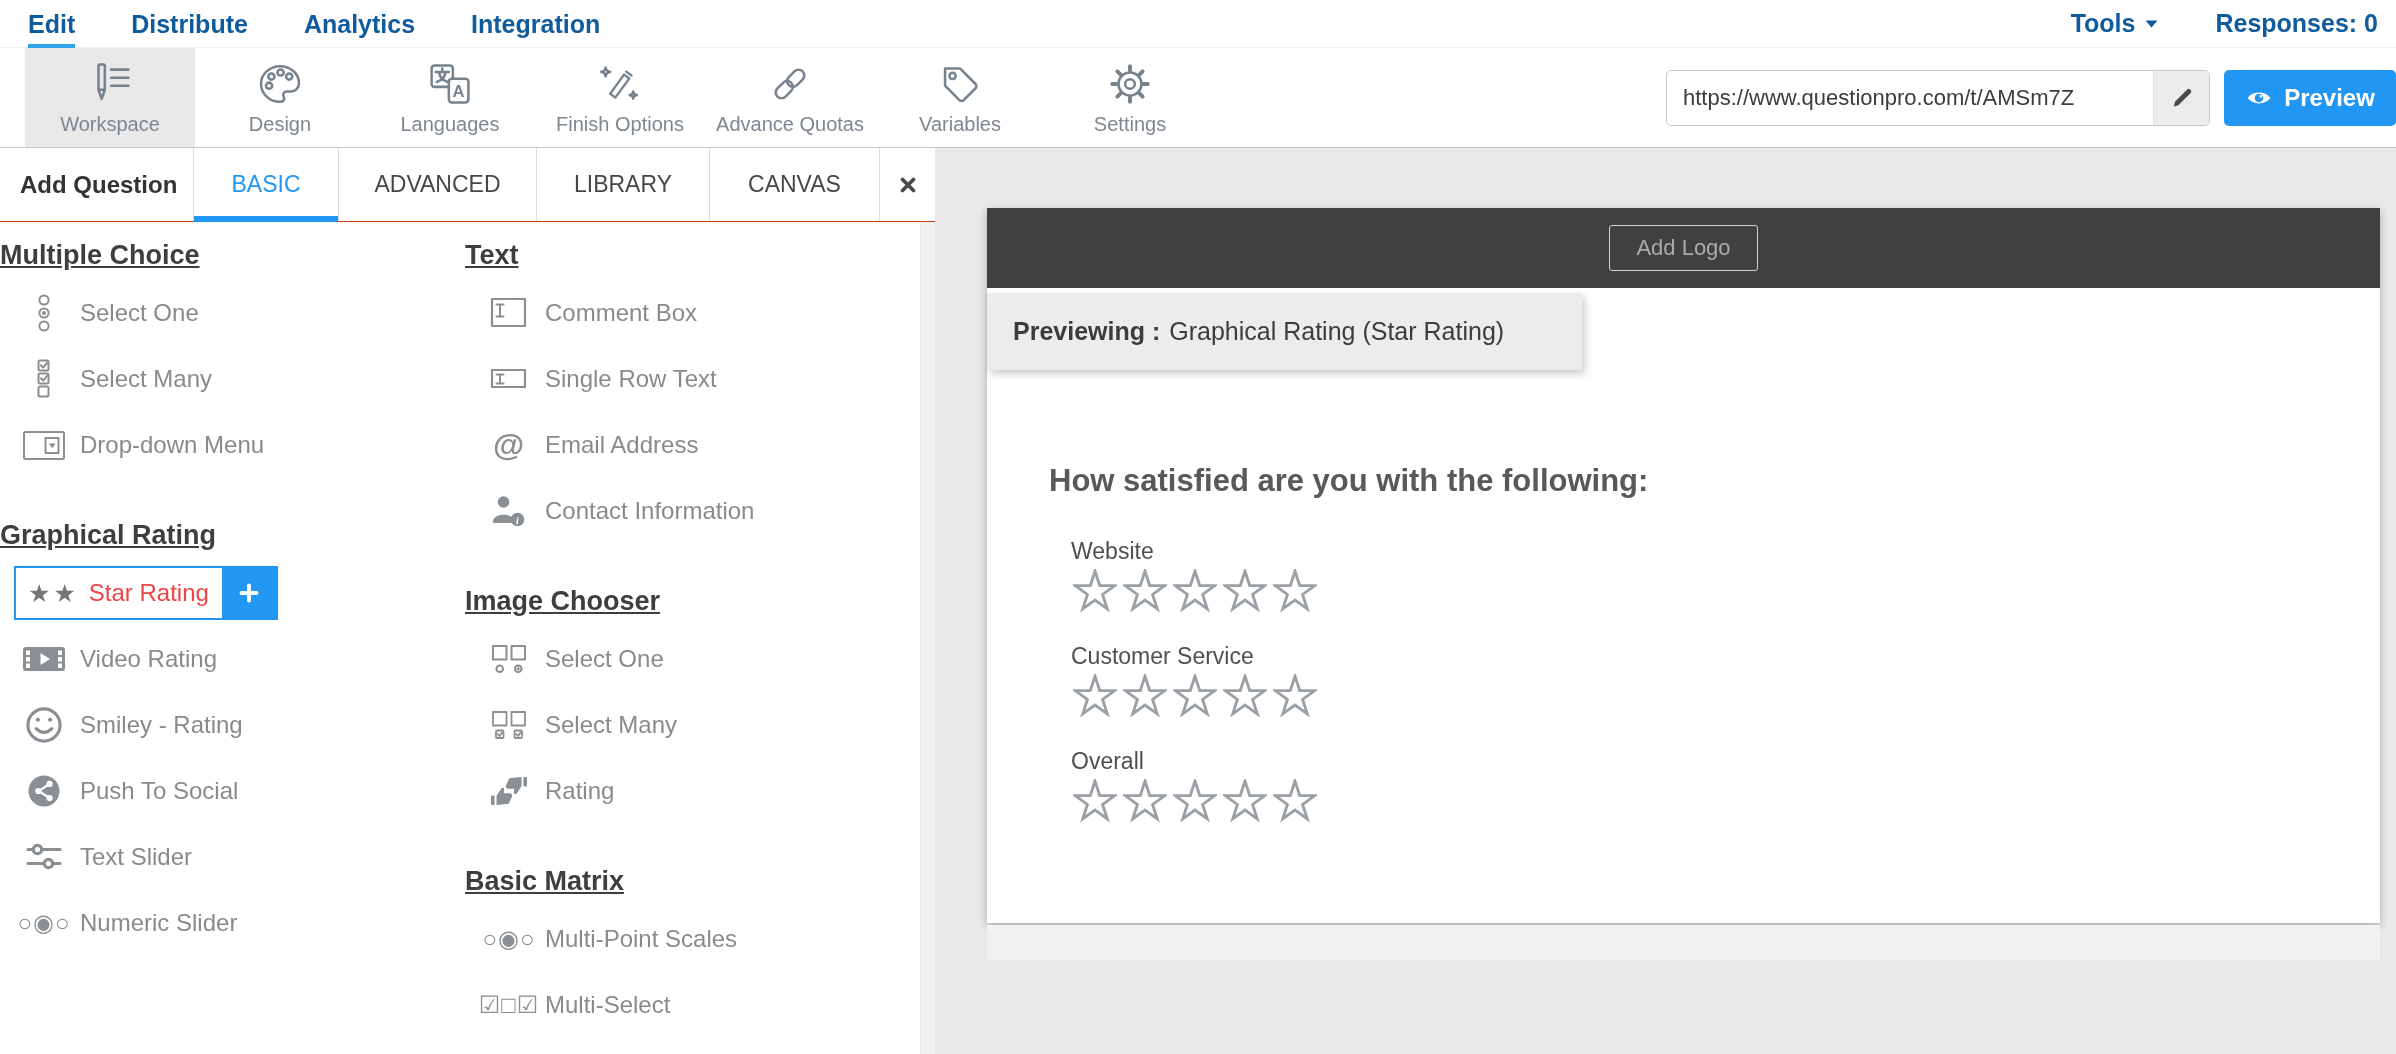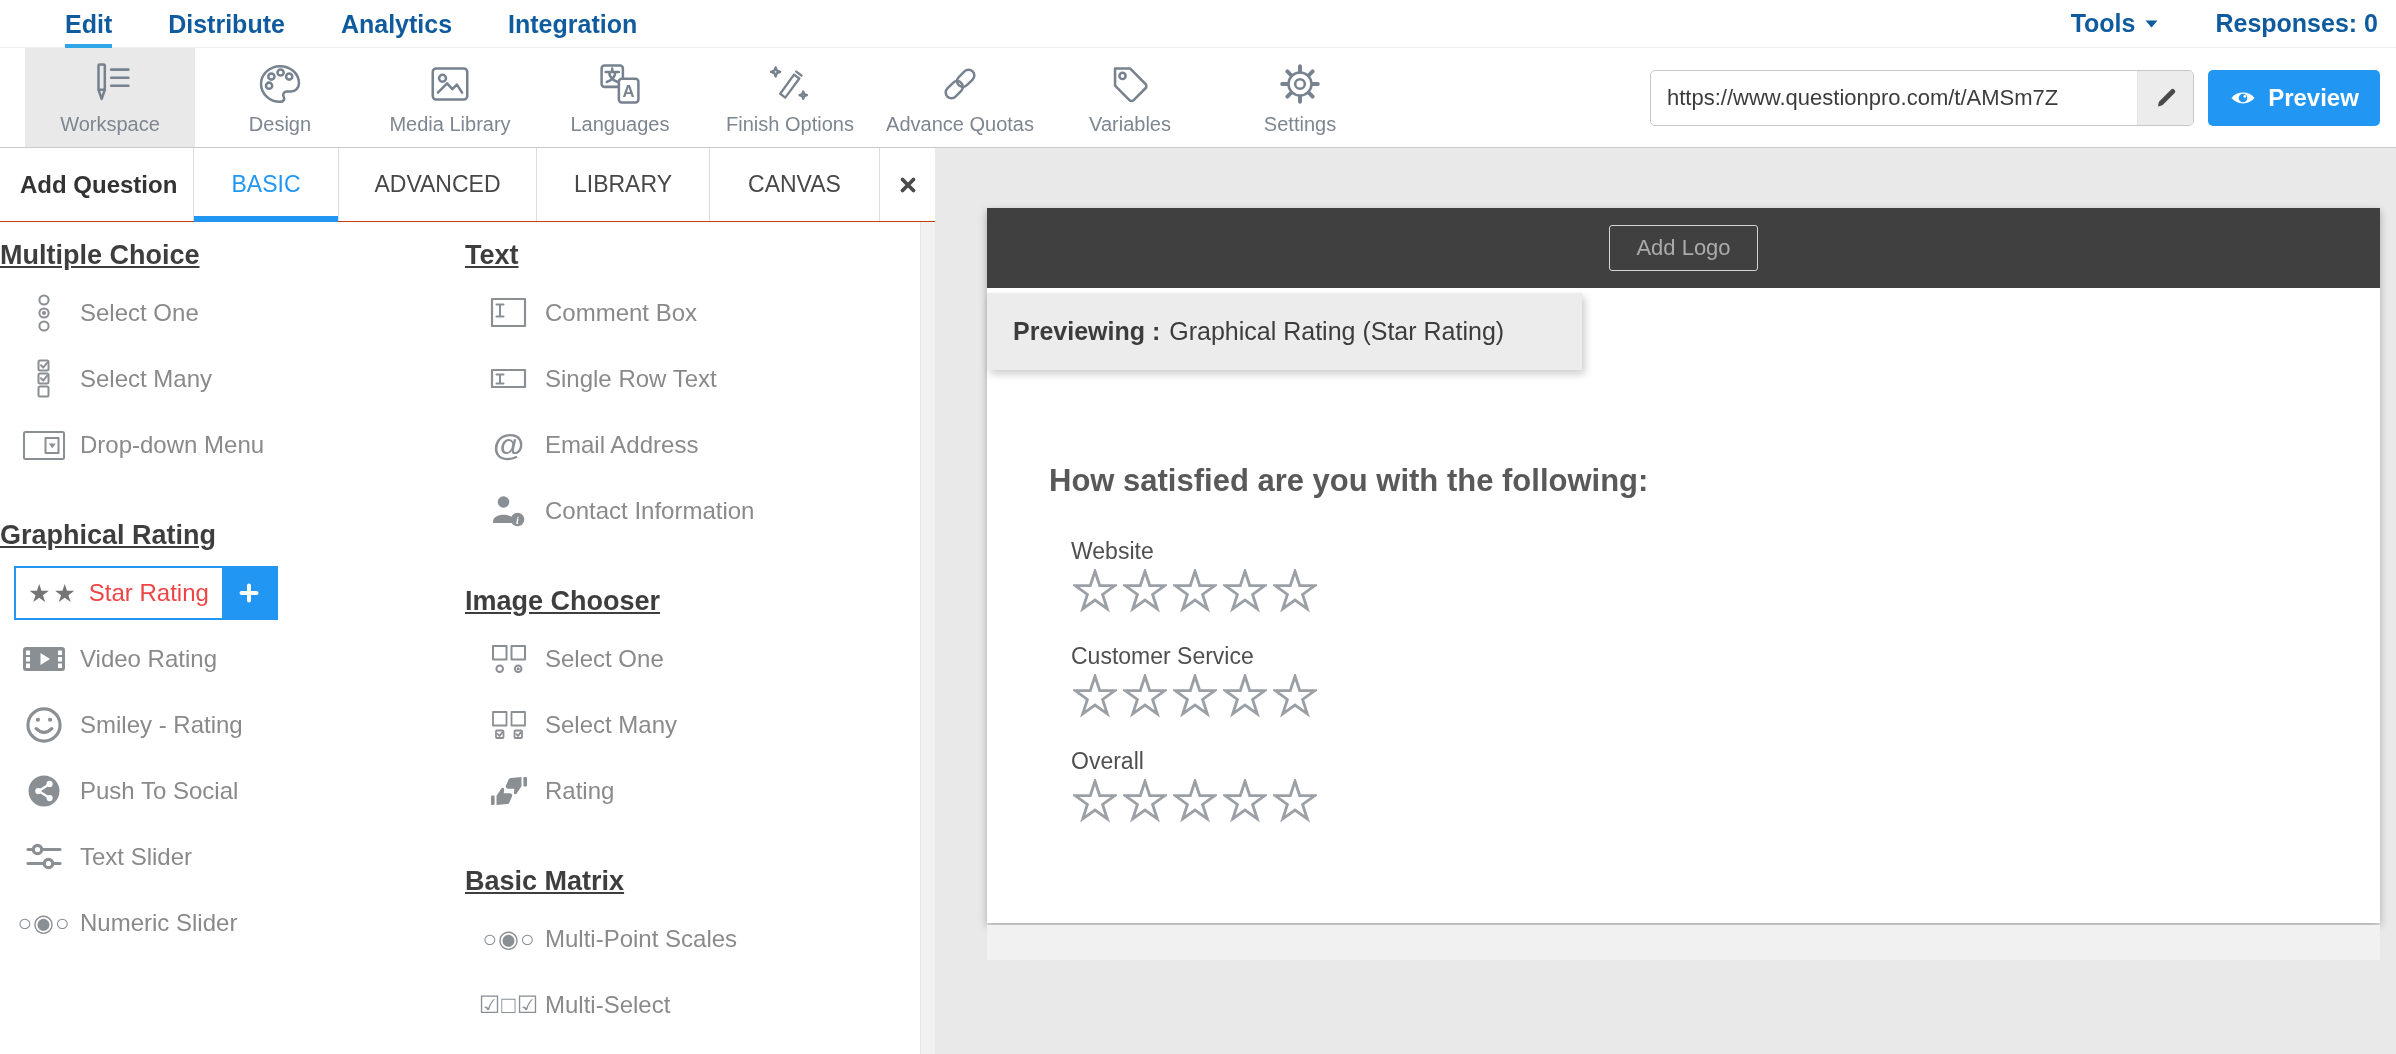--- a/index.html
+++ b/index.html
@@ -7,33 +7,33 @@
   body {
     font-family:"Liberation Sans", sans-serif;
     background:#ffffff; position:relative; overflow:hidden;
     -webkit-font-smoothing:antialiased;
   }
   
   .topnav { height:48px; background:#fff; display:flex; align-items:center;
     padding:0 12px 0 28px; border-bottom:1px solid #efefef; }
   .nav-items { display:flex; align-items:center; gap:56px; }
   .nav-item { font-size:25px; font-weight:700; color:#0f5b9e; cursor:pointer; line-height:44px; }
-  .nav-item.active { border-bottom:4px solid #2fa4e7; line-height:40px; padding-top:4px;margin-left:37px; }
+  .nav-item.active { border-bottom:4px solid #2fa4e7; line-height:40px; padding-top:4px; }
   .nav-right { margin-left:auto; display:flex; align-items:center; gap:56px; padding-right:6px; }
   .tools-btn { display:flex; align-items:center; gap:9px; font-size:25px; font-weight:700; color:#0f5b9e; cursor:pointer; }
   .responses { font-size:25px; font-weight:700; color:#0f5b9e; }
   
   .toolbar { height:100px; background:#fff; border-bottom:1px solid #c9c9c9;
     display:flex; align-items:stretch; padding-left:25px; }
   .tool-cell { width:170px; display:flex; flex-direction:column; align-items:center;
     justify-content:center; gap:5px; color:#77828f; cursor:pointer; }
   .tool-cell.active { background:#e9e9e9; }
   .tool-icon { height:48px; display:flex; align-items:center; justify-content:center; }
   .tool-label { font-size:20px; color:#7d8691; }
-  .toolbar-right { margin-left:auto; display:flex; align-items:center; gap:14px; padding-right:16px; }
+  .toolbar-right { margin-left:auto; display:flex; align-items:center; gap:14px; padding-right:0; }
   .url-box { width:544px; height:56px; border:1px solid #c8c8c8; border-radius:5px;
     background:#fff; display:flex; align-items:stretch; overflow:hidden; }
   .url-input { flex:1; border:none; outline:none; font-size:22px; color:#3c3c3c;
     padding-left:16px; background:transparent; font-family:inherit; min-width:0; }
   .url-edit { width:56px; background:#ececec; border-left:1px solid #e2e2e2;
     display:flex; align-items:center; justify-content:center; color:#4a4a4a; cursor:pointer; }
   .preview-btn { width:172px; height:56px; background:#2196f3; border:none; border-radius:5px;
     color:#fff; font-size:24px; font-weight:700; display:flex; align-items:center;
     justify-content:center; gap:11px; cursor:pointer; font-family:inherit; }
   
@@ -138,32 +138,20 @@
               <circle cx="10.5" cy="21.5" r="2.7"></circle>
             </g>
           </svg>
         </span>
                  <span class="tool-label">Design</span>
       </div>
       <div class="tool-cell">
         <span class="tool-icon">
           <svg width="46" height="46" viewBox="0 0 40 40" fill="none">
             <g stroke="currentColor" stroke-width="2.2" stroke-linecap="round" stroke-linejoin="round">
-              <rect x="5" y="6.5" width="30" height="27" rx="3"></rect>
-              <circle cx="13.5" cy="15" r="3"></circle>
-              <path d="M9.5 27.5 L17.5 19.5 22 24.5 26 20.5 30.5 27.5"></path>
-            </g>
-          </svg>
-        </span>
-                 <span class="tool-label">Media Library</span>
-      </div>
-      <div class="tool-cell">
-        <span class="tool-icon">
-          <svg width="46" height="46" viewBox="0 0 40 40" fill="none">
-            <g stroke="currentColor" stroke-width="2.2" stroke-linecap="round" stroke-linejoin="round">
               <rect x="4" y="4" width="18.5" height="18.5" rx="2.5"></rect>
               <path d="M7.5 9.5 h11.5 M13.25 6.5 v3 M10.5 9.5 c.3 4.5 3.6 7.5 7.5 8.8 M16 9.5 c-.3 4.5-3.6 7.5-7.5 8.8"></path>
               <rect x="19" y="15.5" width="17" height="20.5" rx="2.5" fill="#ffffff"></rect>
               <text x="27.5" y="31.5" font-size="14.5" font-weight="bold" text-anchor="middle" fill="currentColor" stroke="none" font-family="Liberation Sans, sans-serif">A</text>
             </g>
           </svg>
         </span>
                  <span class="tool-label">Languages</span>
       </div>
       <div class="tool-cell">

